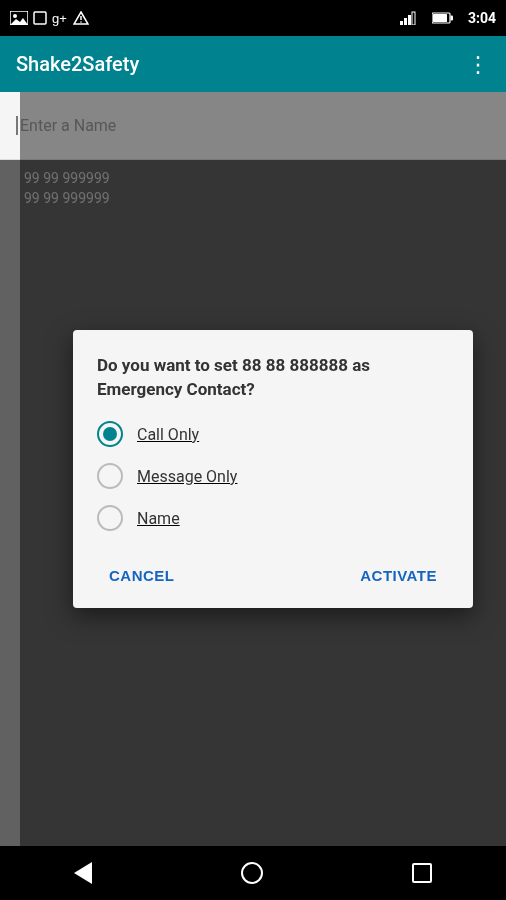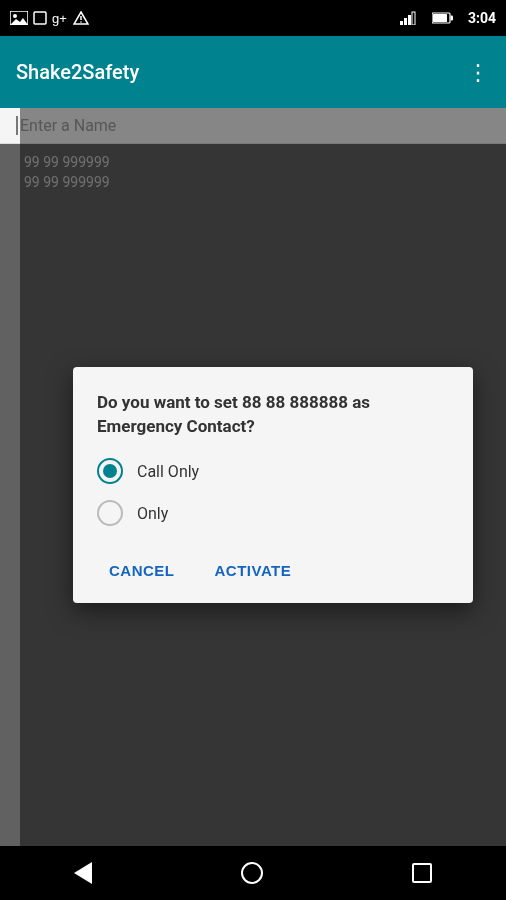--- a/index.html
+++ b/index.html
@@ -32,21 +32,21 @@
       display: flex;
       align-items: center;
       gap: 14px;
       color: #fff;
       font-size: 14px;
       font-weight: bold;
     }
     
     .toolbar {
       width: 100%;
-      height: 72px;
+      height: 56px;
       background: #00838f;
       display: flex;
       align-items: center;
       justify-content: space-between;
       padding: 0 16px;
     }
     .toolbar-title {
       color: #fff;
       font-size: 20px;
       font-weight: 500;
@@ -59,21 +59,21 @@
 
     
     .bg-content {
       width: 100%;
       background: #616161;
       position: relative;
     }
     .search-bar {
       margin: 0;
       background: #f5f5f5;
-      height: 36px;
+      height: 68px;
       display: flex;
       align-items: center;
       padding: 0 16px;
       border-bottom: 1px solid #ddd;
     }
     .search-bar-text {
       color: #9e9e9e;
       font-size: 16px;
       border-left: 2px solid #777;
       padding-left: 2px;
@@ -127,20 +127,21 @@
       display: flex;
       flex-direction: column;
       gap: 16px;
       margin-bottom: 28px;
     }
     .radio-item {
       display: flex;
       align-items: center;
       gap: 14px;
       cursor: pointer;
+      text-decoration: underline;
     }
     .radio-circle {
       width: 26px;
       height: 26px;
       border-radius: 50%;
       border: 2px solid #bbb;
       display: flex;
       align-items: center;
       justify-content: center;
       flex-shrink: 0;
@@ -154,21 +155,21 @@
       height: 14px;
       border-radius: 50%;
       background: #00838f;
     }
     .radio-label {
       font-size: 16px;
       color: #333;
     }
     .dialog-actions {
       display: flex;
-      justify-content: flex-start;
+      justify-content: space-between;
       gap: 16px;
     }
     .dialog-btn {
       font-size: 15px;
       font-weight: bold;
       text-transform: uppercase;
       color: #1565c0;
       background: none;
       border: none;
       padding: 8px 12px;
@@ -280,24 +281,28 @@
     <div class="dialog">
       <div class="dialog-title">Do you want to set 88 88 888888 as Emergency Contact?</div>
 
       <div class="radio-group">
 
         <label class="radio-item">
           <div class="radio-circle selected"></div>
           <span class="radio-label">Call Only</span>
         </label>
 
-
         <label class="radio-item">
           <div class="radio-circle"></div>
-          <span class="radio-label">Only</span>
+          <span class="radio-label">Message Only</span>
+        </label>
+
+        <label class="radio-item">
+          <div class="radio-circle"></div>
+          <span class="radio-label">Name</span>
         </label>
       </div>
 
       <div class="dialog-actions">
         <button class="dialog-btn">CANCEL</button>
         <button class="dialog-btn">ACTIVATE</button>
       </div>
     </div>
   </div>
 </div>

